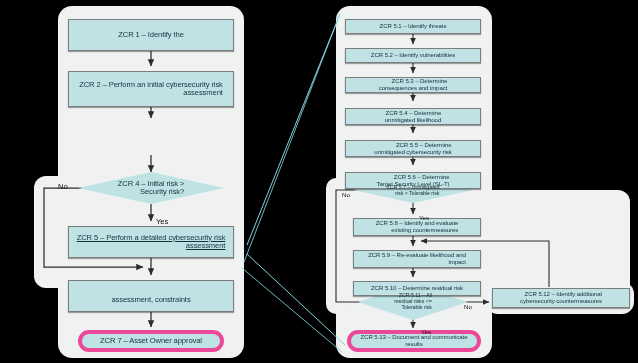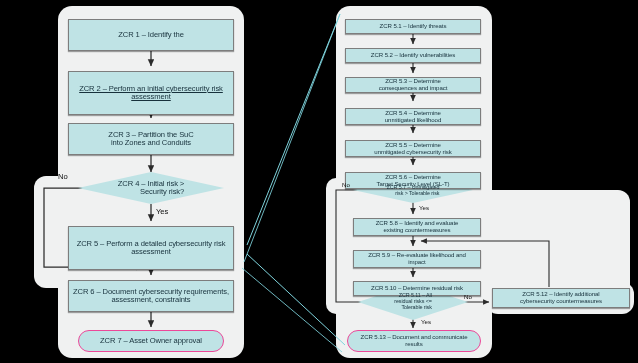--- a/index.html
+++ b/index.html
@@ -17,38 +17,40 @@
     display:flex;align-items:center;justify-content:center;
     text-align:center;
     color:#17313c;
     line-height:1.12;
     letter-spacing:-0.1px;
   }
   .proc{
     background:#bfe3e5;
     border:1px solid #7d7d7d;
     box-shadow:0 1px 1px rgba(0,0,0,.35);
+    text-align:right;
   }
   .term{
     background:#bfe3e5;
-    border:1px solid #ec4899;
+    border:4px solid #ec4899;
     border-radius:999px;
   }
   .dia{
     background:transparent;
     border:none;
     text-align:right;
   }
   .dia .dtxt{position:relative;z-index:3;}
   .label{
     position:absolute;
     color:#0c0c0c;
     background:transparent;
     white-space:nowrap;
     font-size:7.5px;
+    margin-top:10px;
   }
   .l-main{font-size:7.6px;}
   .r-main{font-size:6.1px;}
   .r-small{font-size:5.4px;}
   .halo{position:absolute;background:#f0f1f1;border-radius:11px;}
 </style>
 </head>
 <body>
 
 <div id="root">
@@ -123,51 +125,45 @@
     <polygon points="413,177 473,190 413,203 353,190" fill="#bfe3e5" stroke="none"></polygon>
     <polygon points="413,284 468,302 413,320 358,302" fill="#bfe3e5" stroke="none"></polygon>
   </svg>
 
   <div class="node proc l-main" style="left:68px;top:19px;width:166px;height:32px;">
     <span>
       <span>ZCR 1 – Identify the</span><br>
     </span>
   </div>
 
-  <div class="node proc l-main" style="left:68px;top:71px;width:166px;height:44px;text-decoration:underline;">
+  <div class="node proc l-main" style="left:68px;top:71px;width:166px;height:36px;">
     <span>
       <span>ZCR 2 – Perform an initial cybersecurity risk</span><br>
       <span>assessment</span>
     </span>
   </div>
 
-  <div class="node proc l-main" style="left:68px;top:123px;width:166px;height:32px;">
-    <span>
-      <span>ZCR 3 – Partition the SuC</span><br>
-      <span>into Zones and Conduits</span>
-    </span>
-  </div>
 
   <div class="node dia l-main" style="left:86px;top:172px;width:130px;height:32px;">
     <span class="dtxt">
       <span>ZCR 4 – Initial risk &gt;</span><br>
       <span>Security risk?</span>
     </span>
   </div>
 
-  <div class="node proc l-main" style="left:68px;top:226px;width:166px;height:44px;">
+  <div class="node proc l-main" style="left:68px;top:226px;width:166px;height:32px;text-decoration:underline;">
     <span>
       <span>ZCR 5 – Perform a detailed cybersecurity risk</span><br>
       <span>assessment</span>
     </span>
   </div>
 
   <div class="node proc l-main" style="left:68px;top:280px;width:166px;height:32px;">
     <span>
-      <span>ZCR 6 – Document cybersecurity requirements,</span><br>
+      <br>
       <span>assessment, constraints</span>
     </span>
   </div>
 
   <div class="node term l-main" style="left:78px;top:330px;width:146px;height:22px;">
     <span>ZCR 7 – Asset Owner approval</span>
   </div>
 
   <div class="label l-main" style="left:58px;top:172px;">No</div>
   <div class="label l-main" style="left:156px;top:207px;">Yes</div>

